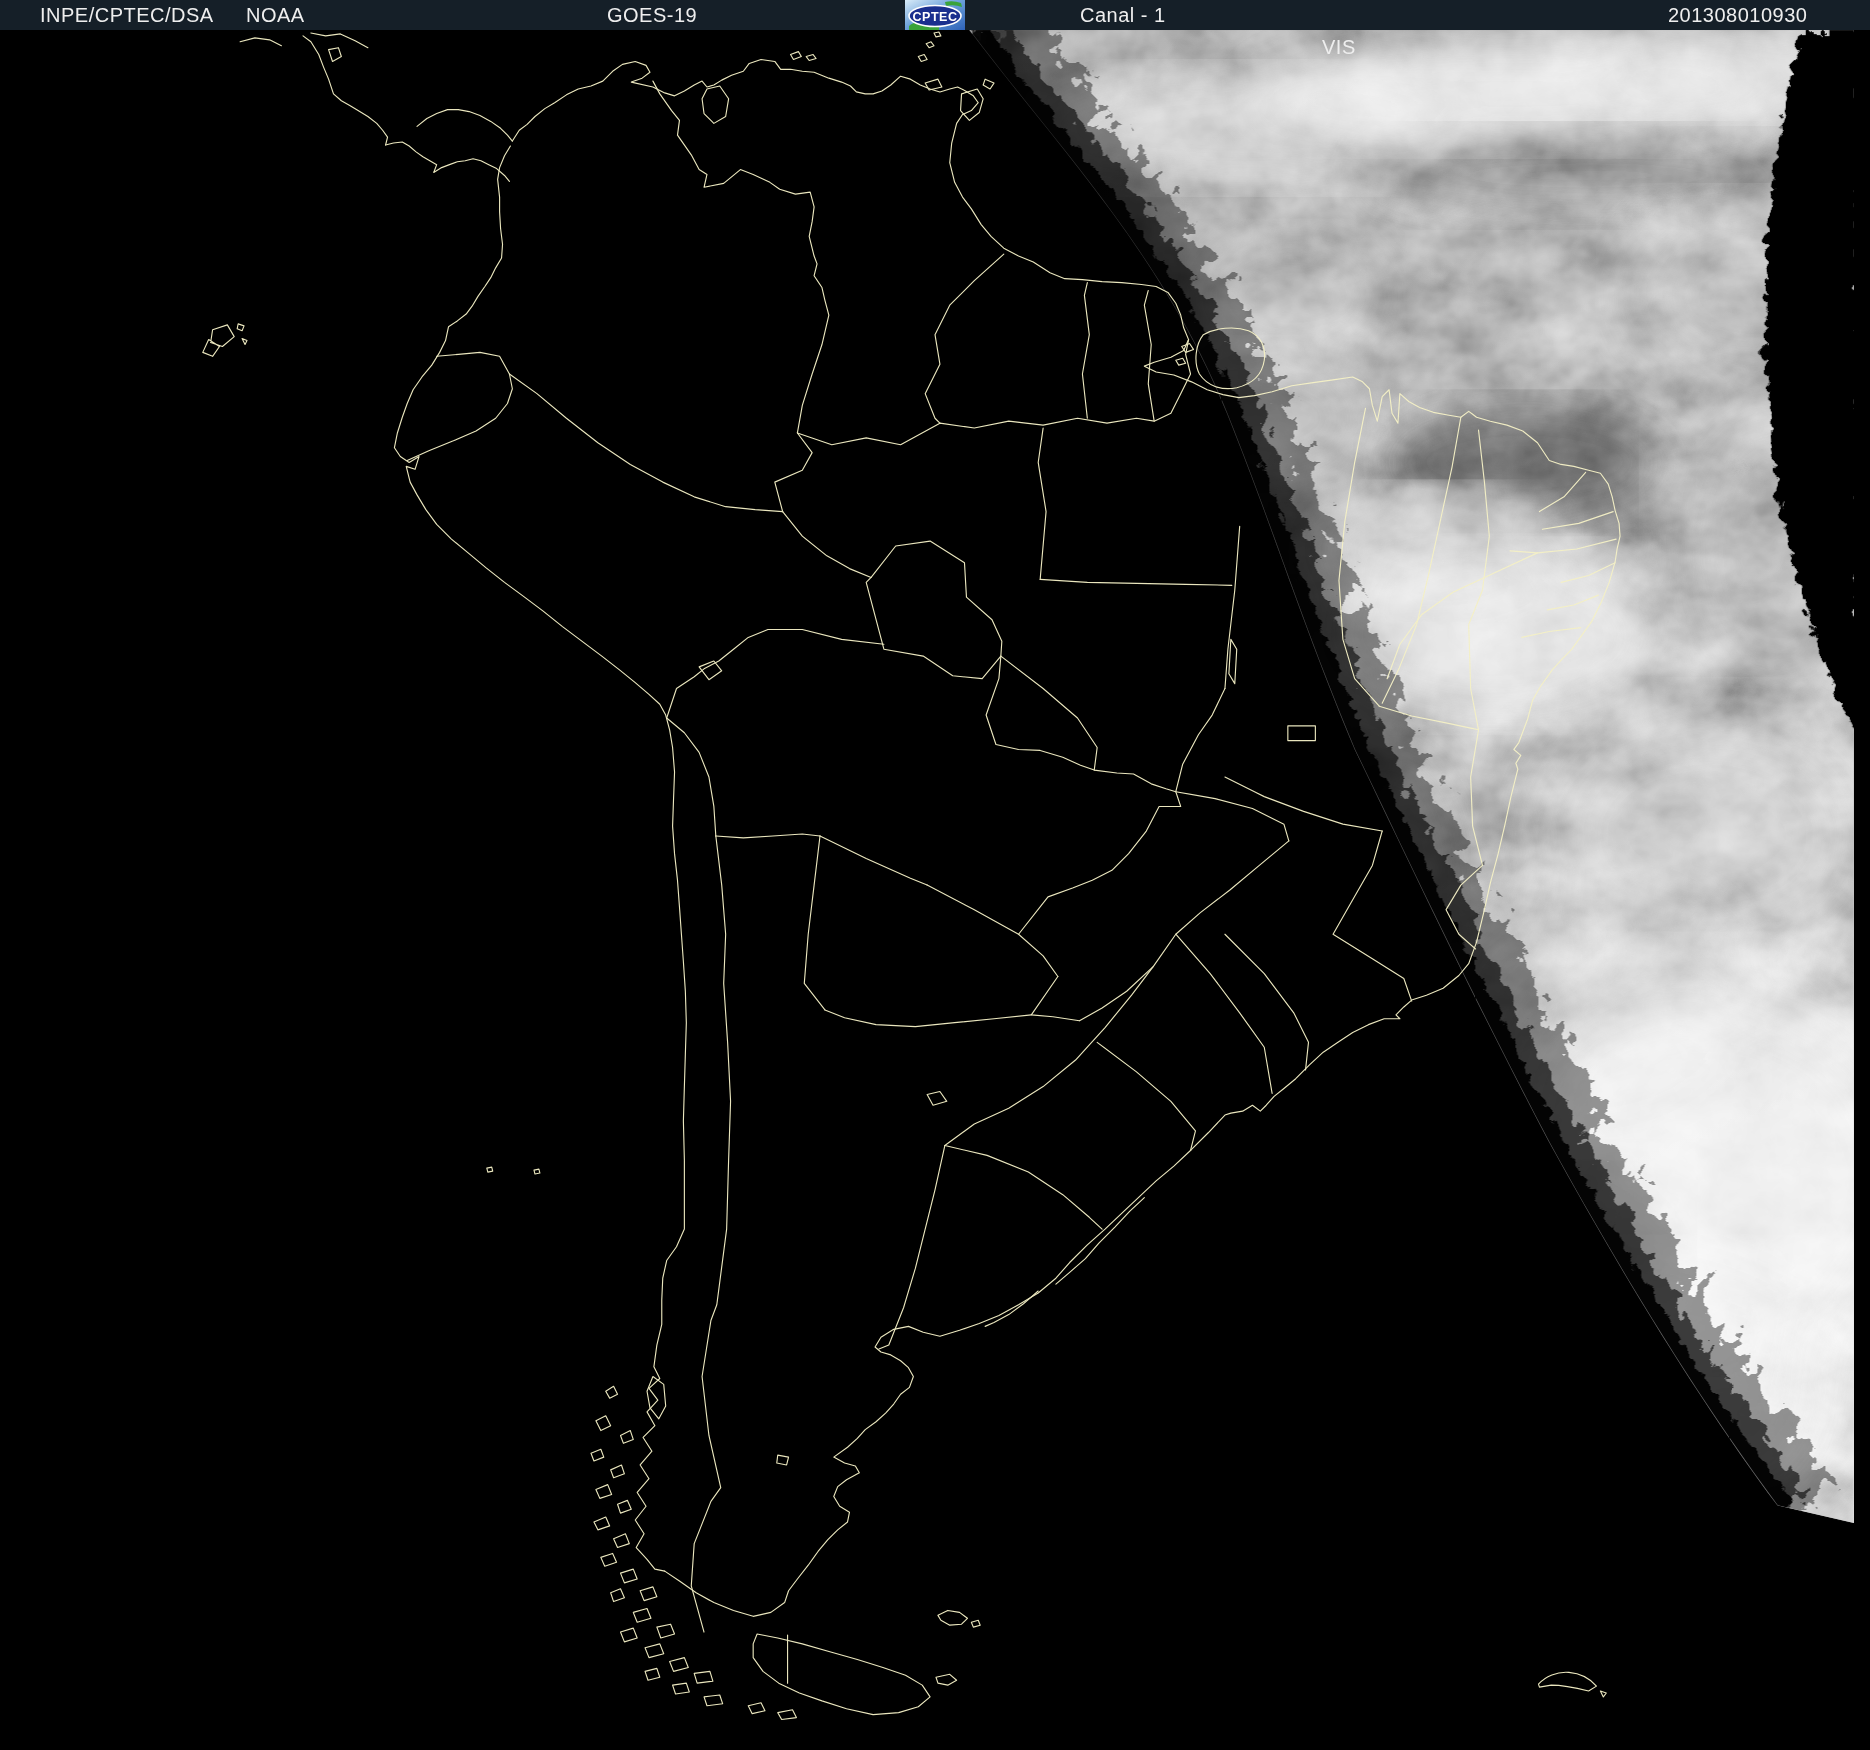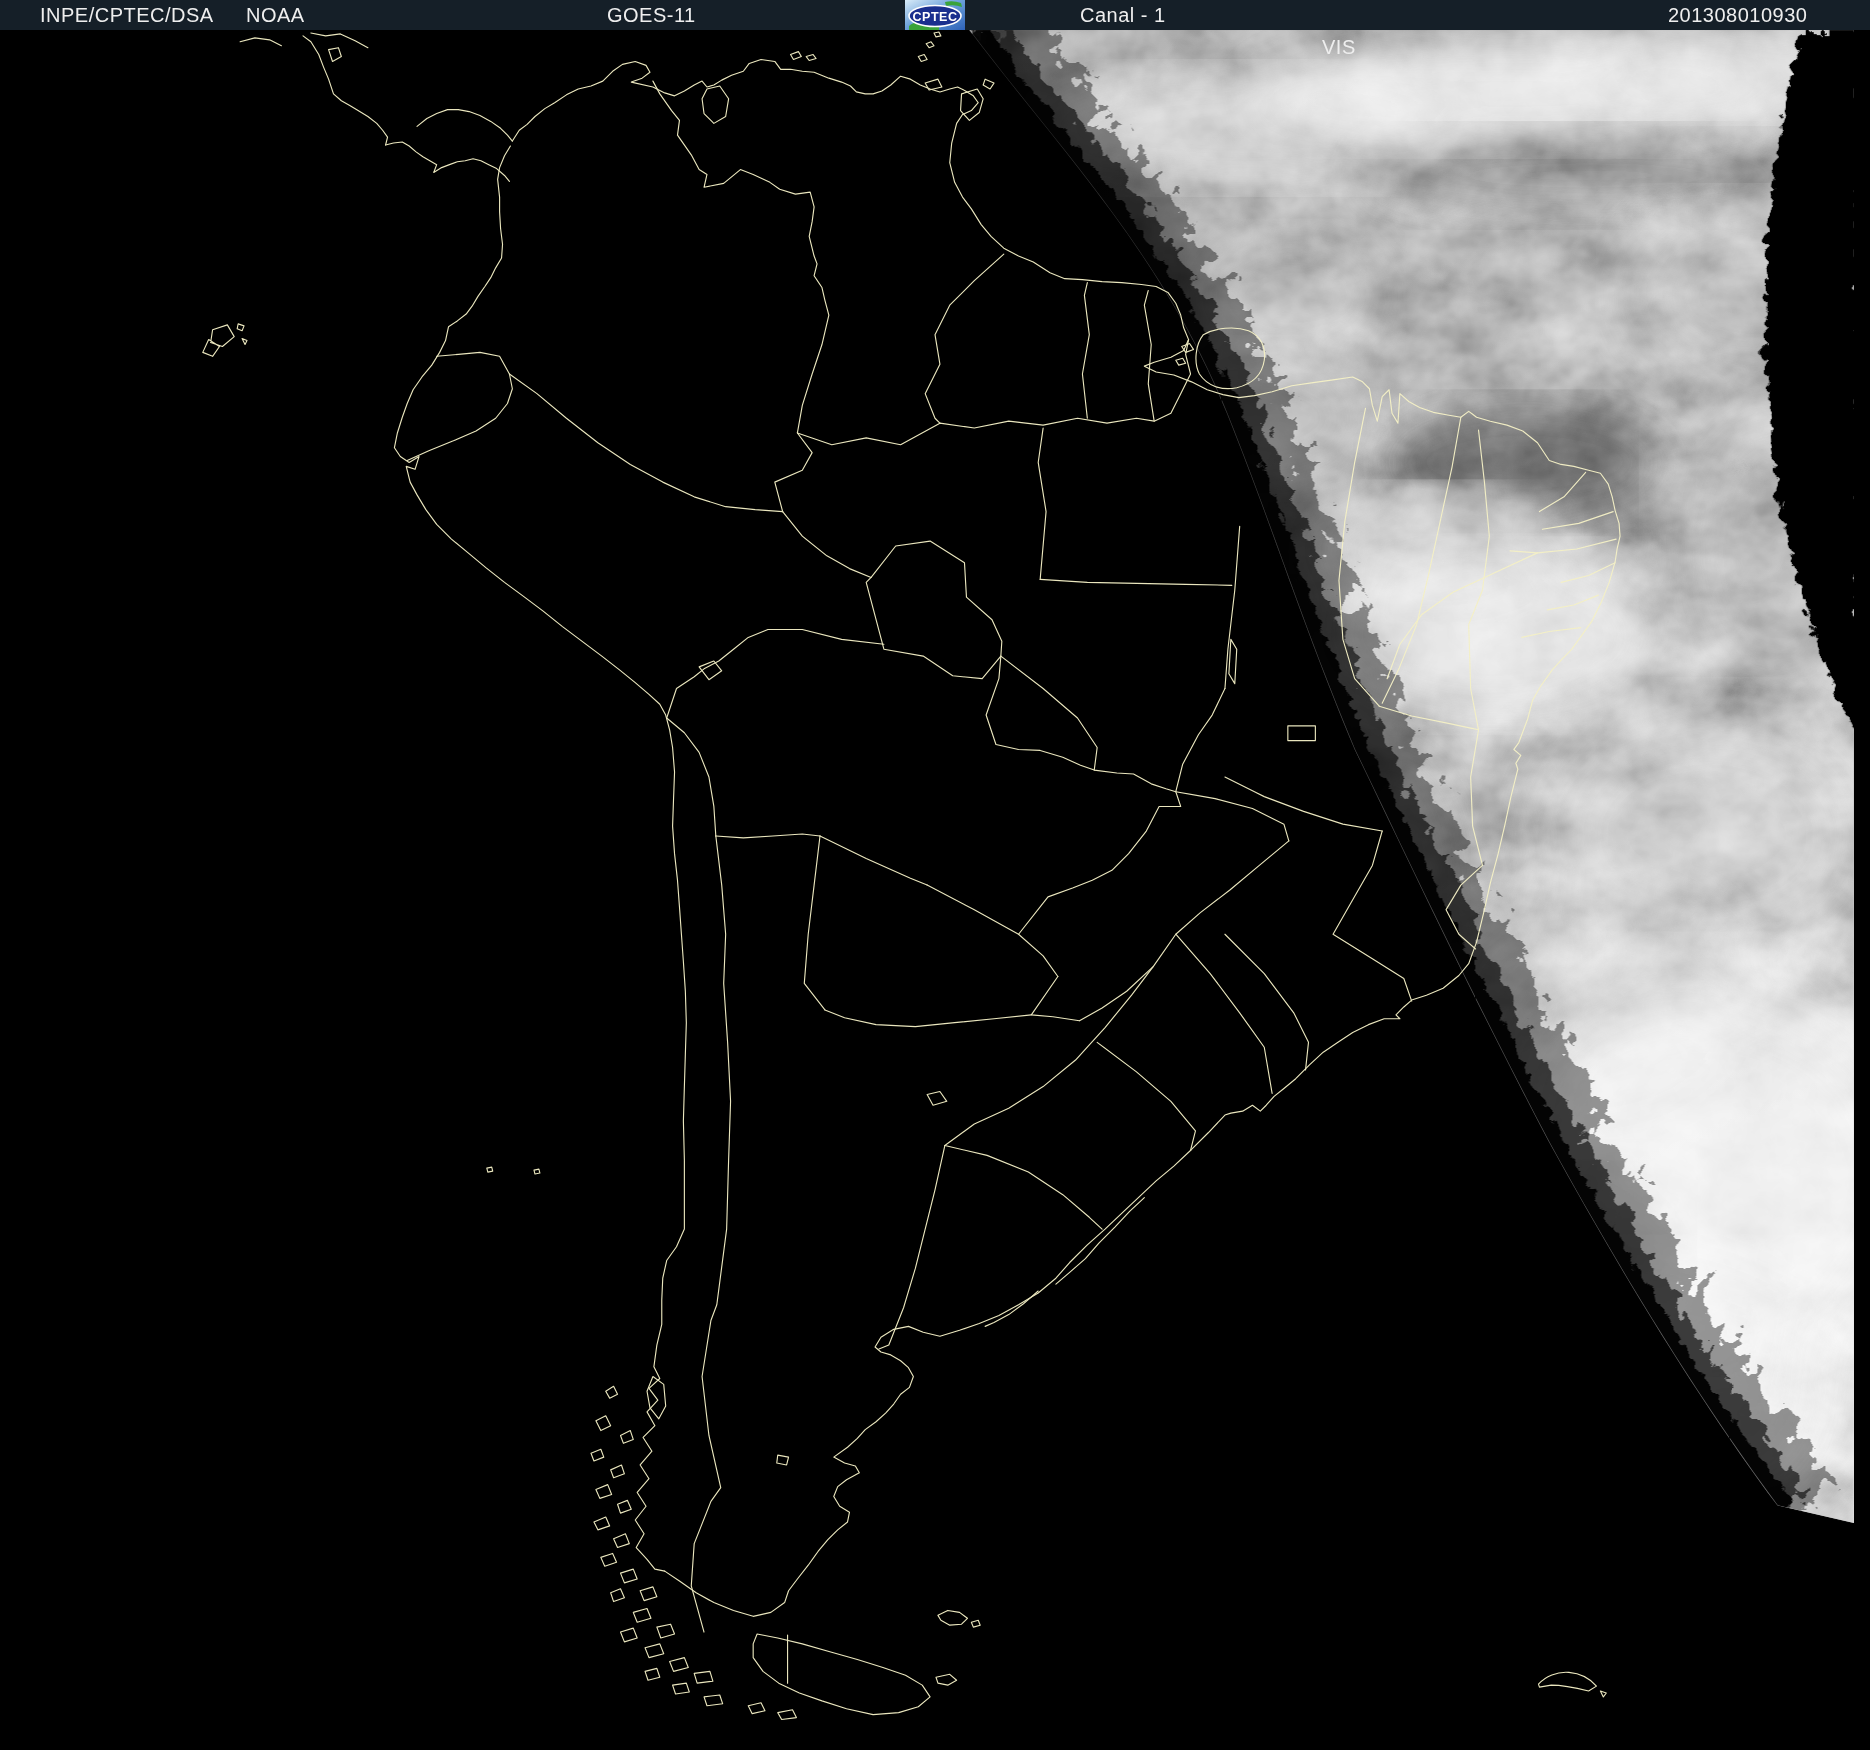--- a/index.html
+++ b/index.html
@@ -23,21 +23,21 @@
   svg{display:block;}
 </style>
 </head>
 <body>
 
 <div class="screen">
 
   <div class="header">
     <span class="h-inpe">INPE/CPTEC/DSA</span>
     <span class="h-noaa">NOAA</span>
-    <span class="h-goes">GOES-11</span>
+    <span class="h-goes">GOES-19</span>
     <span class="h-canal">Canal - 1</span>
     <span class="h-vis">VIS</span>
     <span class="h-ts">201308010930</span>
     <div class="logo">
       <svg width="60" height="30" viewBox="0 0 60 30">
         <defs>
           <linearGradient id="lg" x1="0" y1="0" x2="1" y2="1">
             <stop offset="0" stop-color="#d9ecf8"></stop>
               <stop offset="0.45" stop-color="#6fa3dc"></stop>
             <stop offset="1" stop-color="#2e62b8"></stop>

